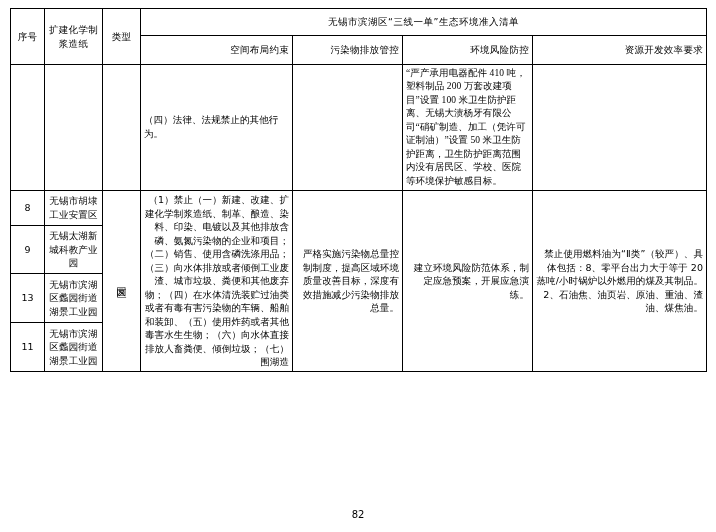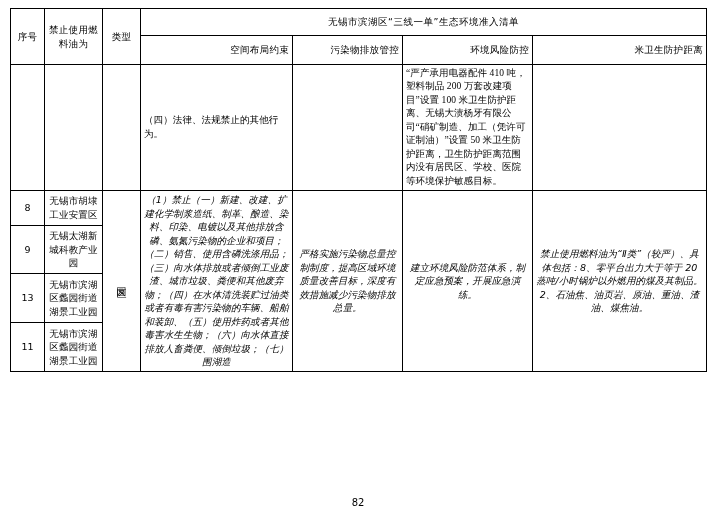--- a/index.html
+++ b/index.html
@@ -54,26 +54,25 @@
   }
   .cell-body {
     text-align: left;
     vertical-align: top;
     font-size: 9.3px;
     line-height: 1.45;
     letter-spacing: 0.1px;
     font-family: Liberation Serif, serif;
   }
   .cell-body-mid {
-    text-align: center;
+    text-align: right;
     vertical-align: middle;
     font-size: 9.3px;
     line-height: 1.5;
     letter-spacing: 0.1px;
-    font-style: italic;
   }
   .cell-center {
     text-align: center;
     vertical-align: middle;
     font-size: 9.6px;
     line-height: 1.5;
   }
   .cell-num {
     text-align: center;
     vertical-align: middle;
@@ -92,21 +91,21 @@
     vertical-align: middle;
     font-size: 9.6px;
     line-height: 1.55;
     letter-spacing: 0.2px;
     margin-top: 48px;
   }
   .pagenum {
     position: absolute;
     left: 0;
     right: 0;
-    bottom: 24px;
+    bottom: 12px;
     text-align: center;
     font-size: 10px;
     color: #000;
   }
 </style>
 </head>
 <body>
 
 <div class="page">
   <table class="doc">
@@ -115,29 +114,29 @@
       <col style="width:58px">
       <col style="width:38px">
       <col style="width:152px">
       <col style="width:110px">
       <col style="width:130px">
       <col style="width:174px">
     </colgroup>
     <tbody>
       <tr>
         <td rowspan="2" class="rot-head">序号</td>
-        <td rowspan="2" class="rot-head">禁止使用燃料油为</td>
+        <td rowspan="2" class="rot-head">扩建化学制浆造纸</td>
         <td rowspan="2" class="rot-head">类型</td>
         <td colspan="4" class="hdr-top">无锡市滨湖区“三线一单”生态环境准入清单</td>
       </tr>
       <tr>
         <td class="hdr-sub">空间布局约束</td>
         <td class="hdr-sub">污染物排放管控</td>
         <td class="hdr-sub">环境风险防控</td>
-        <td class="hdr-sub">米卫生防护距离</td>
+        <td class="hdr-sub">资源开发效率要求</td>
       </tr>
 
       <tr>
         <td class="cell-num"></td>
         <td class="unit-name"></td>
         <td class="cell-center"></td>
         <td class="cell-body">（四）法律、法规禁止的其他行为。</td>
         <td class="cell-body"></td>
         <td class="cell-body">“严产承用电器配件 410 吨，塑料制品 200 万套改建项目”设置 100 米卫生防护距离、无锡大渍杨牙有限公司“硝矿制造、加工（凭许可证制油）”设置 50 米卫生防护距离，卫生防护距离范围内没有居民区、学校、医院等环境保护敏感目标。</td>
         <td class="cell-body"></td>

